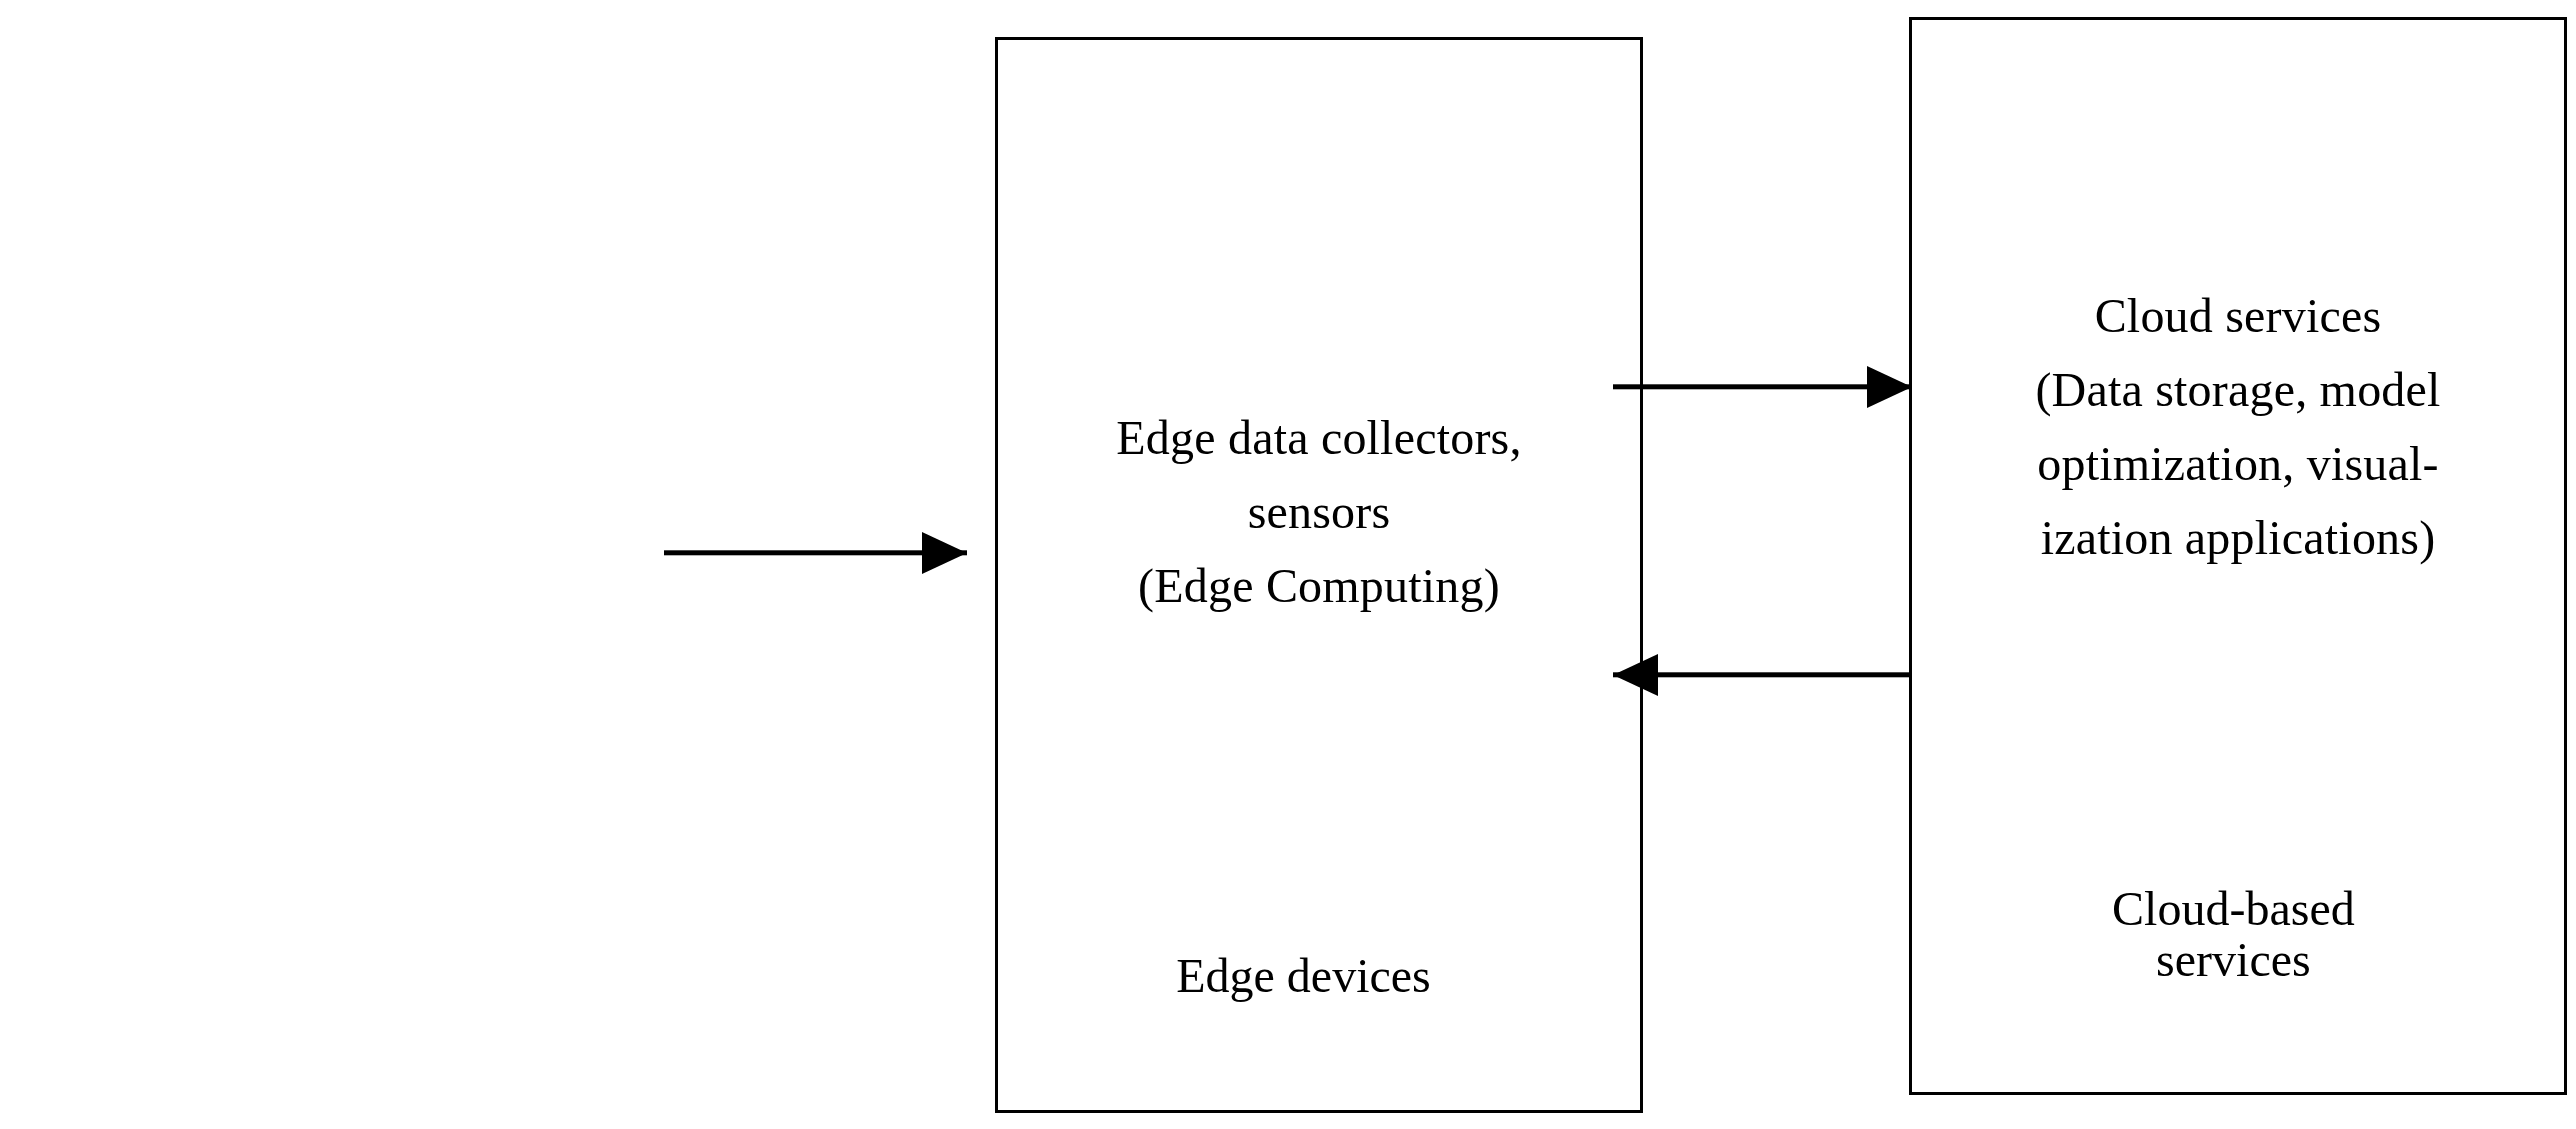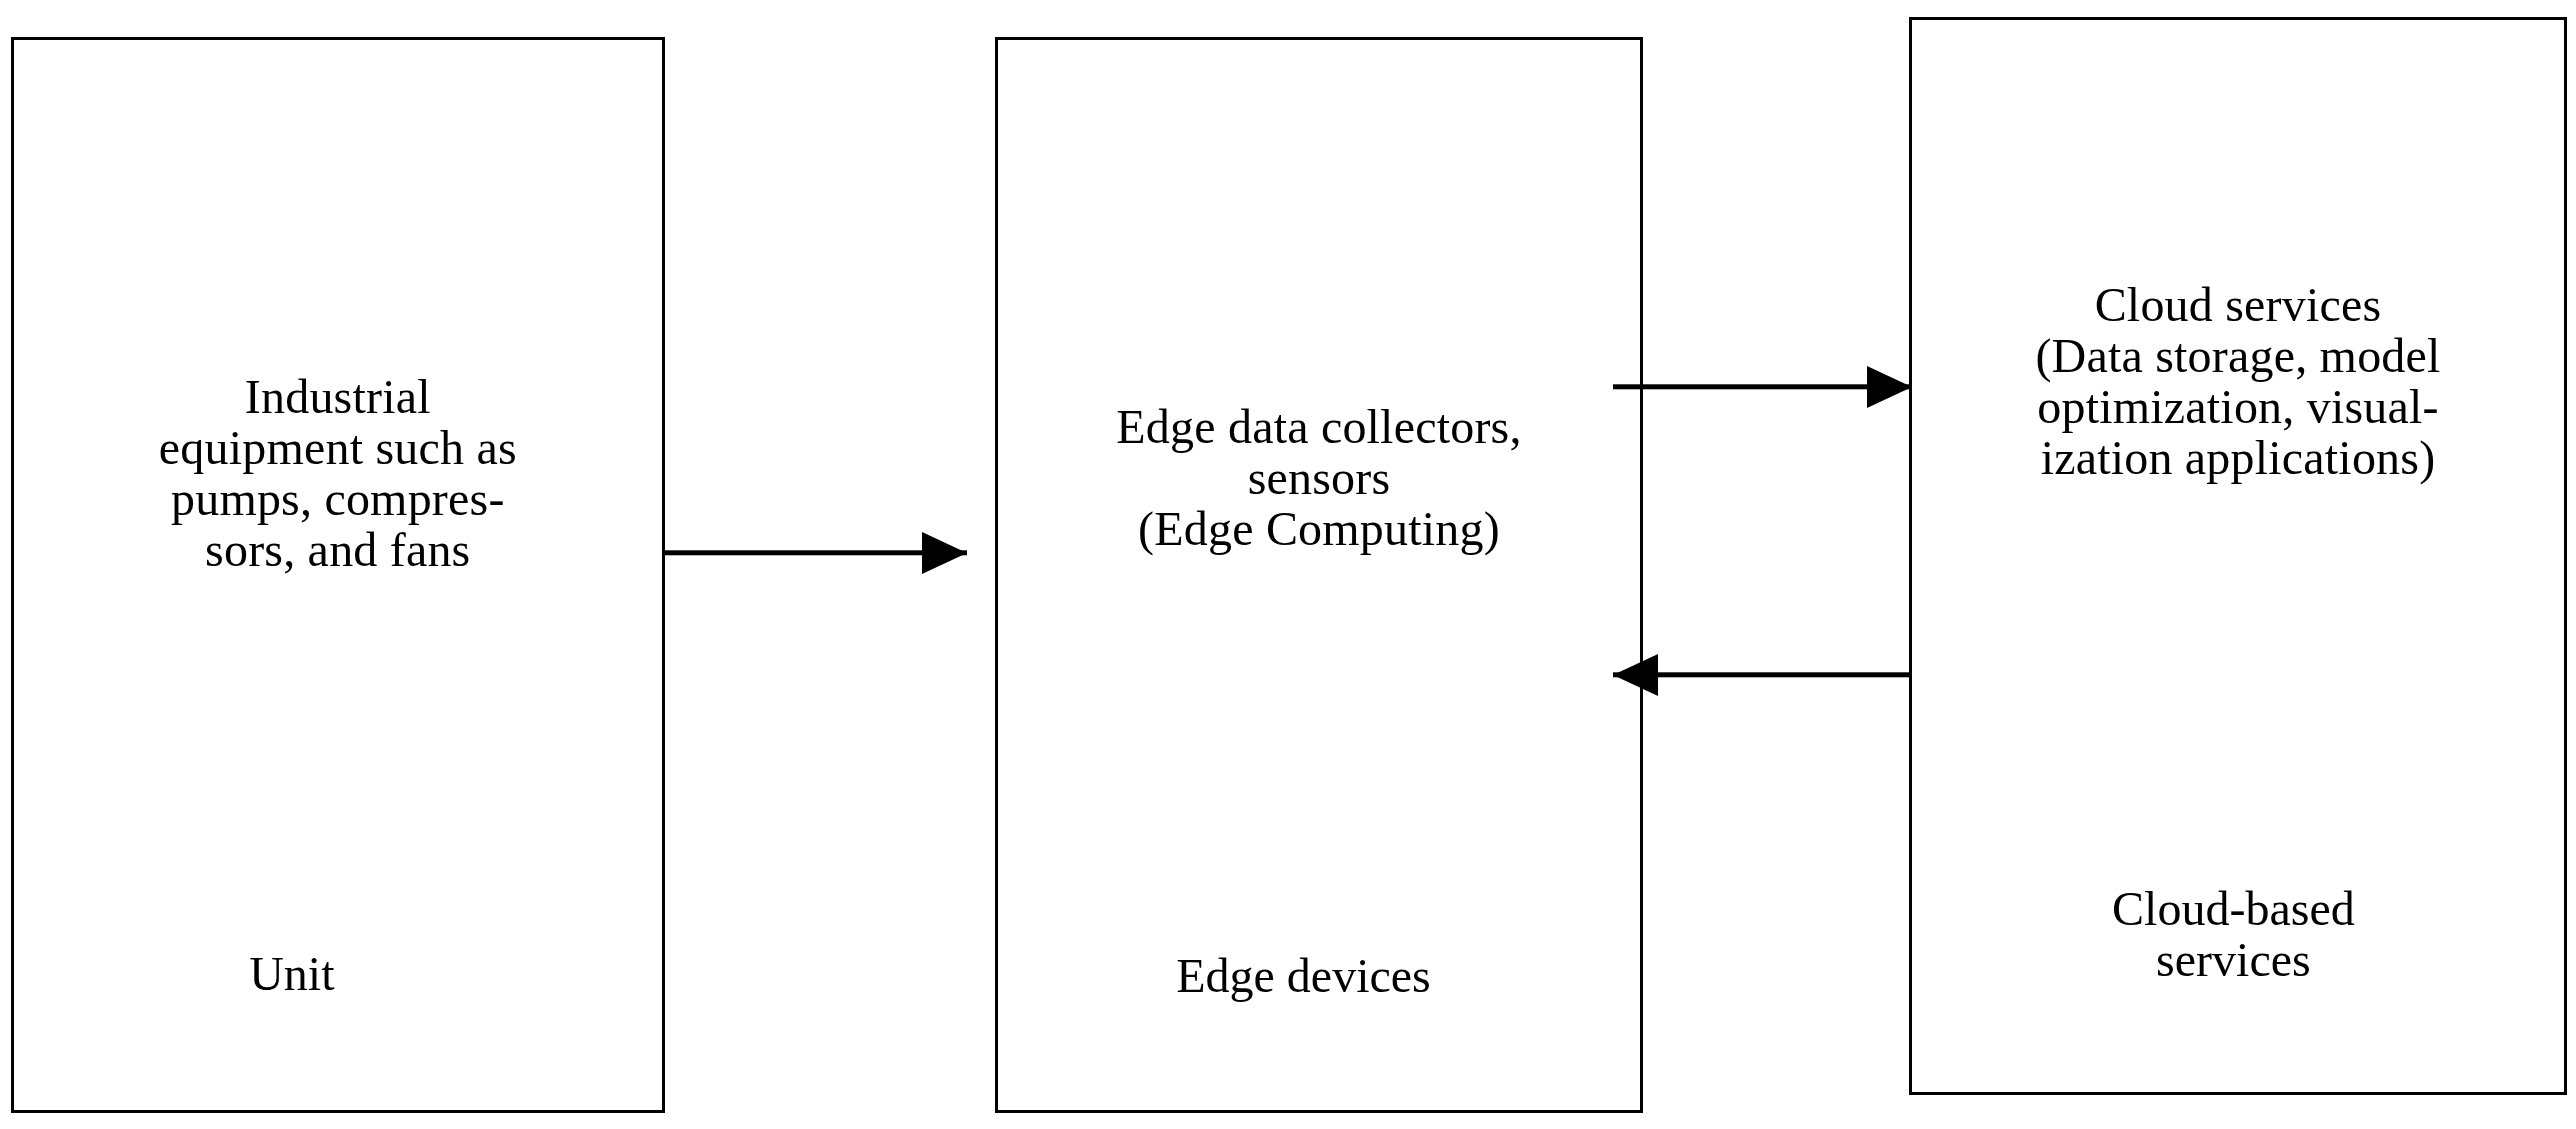--- a/index.html
+++ b/index.html
@@ -33,21 +33,21 @@
   #box-edge       { left: 995px; top: 37px;  width: 648px; height: 1076px; }
   #box-cloud      { left: 1909px; top: 17px;  width: 658px; height: 1078px; }
 
   
   .node-body {
     position: absolute;
     left: 0;
     right: 0;
     text-align: center;
     font-size: 48px;
-    line-height: 51px;
+    line-height: 74px;
     letter-spacing: 0.2px;
     white-space: pre-line;
   }
   .node-footer {
     position: absolute;
     left: 0;
     right: 0;
     text-align: center;
     font-size: 48px;
     line-height: 51px;
@@ -99,27 +99,20 @@
 
   #arrow-unit-to-edge  { left: 664px;  top: 553px; width: 303px; }
   #arrow-edge-to-cloud { left: 1613px; top: 387px; width: 299px; }
   #arrow-cloud-to-edge { left: 1613px; top: 675px; width: 299px; }
 </style>
 </head>
 <body>
 
 <div id="canvas">
 
-  <div class="node-box" id="box-unit">
-    <div class="node-body">Industrial
-equipment such as
-pumps, compres-
-sors, and fans</div>
-    <div class="node-footer">Unit</div>
-  </div>
 
   <div class="node-box" id="box-edge">
     <div class="node-body">Edge data collectors,
 sensors
 (Edge Computing)</div>
     <div class="node-footer">Edge devices</div>
   </div>
 
   <div class="node-box" id="box-cloud">
     <div class="node-body">Cloud services

